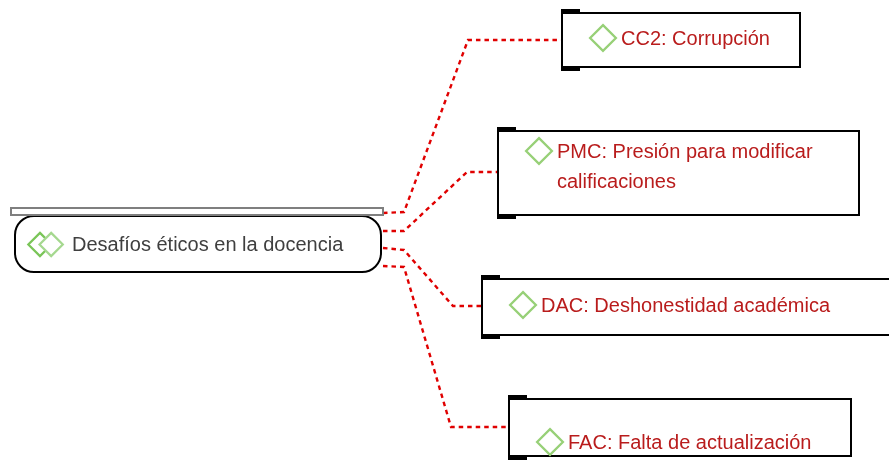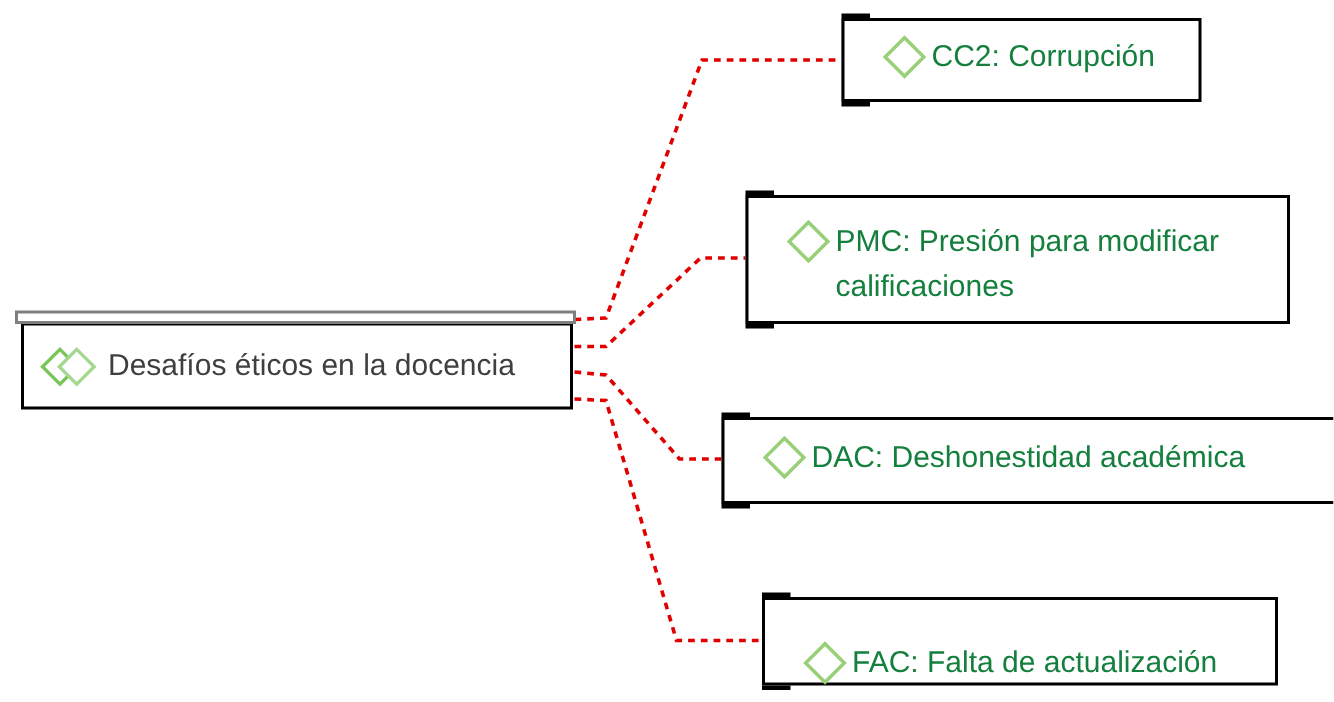--- a/index.html
+++ b/index.html
@@ -11,35 +11,35 @@
   svg.connectors path { fill:none; stroke-width:2.4; stroke-dasharray:4.5 4; stroke-linecap:butt; }
 
   
   .node { position:absolute; z-index:2; }
   .side-bar { position:absolute; left:0; top:0; bottom:0; width:19px; background:#000000; }
   .node-box {
     position:absolute; left:0; right:0; top:3px; bottom:3px;
     background:#ffffff; border:2.5px solid #000000; box-sizing:border-box;
     display:flex; align-items:flex-start; padding:9px 6px 0 24px;
   }
-  .node-box.pad-sm { padding-top:14px; }
+  .node-box.pad-sm { padding-top:4px; }
   .node-box.pad-md { padding-top:10px; }
   .node-box.pad-lg { padding-top:27px; }
   .code-icon { flex:0 0 auto; width:32px; height:32px; margin-top:-1px; }
   .node-label {
-    font-size:20px; line-height:30px; color:#15803d; margin-left:2px;
+    font-size:20px; line-height:30px; color:#b91c1c; margin-left:2px;
     white-space:nowrap;
   }
   .node-label.wrap { white-space:normal; }
 
   
   .root-node { position:absolute; left:14px; top:215px; width:368px; height:58px; z-index:2; }
   .root-box {
     position:absolute; left:0; top:0; right:0; bottom:0;
-    border:2.5px solid #000000; border-radius:0; background:#ffffff;
+    border:2.5px solid #000000; border-radius:20px; background:#ffffff;
     box-sizing:border-box; display:flex; align-items:center; padding:0 6px 0 10px;
   }
   .root-topbar {
     position:absolute; left:10px; top:207px; width:374px; height:9px;
     background:#ffffff; border:2px solid #7f7f7f; box-sizing:border-box; z-index:3;
   }
   .root-icon { flex:0 0 auto; width:40px; height:31px; }
   .root-label { font-size:20px; line-height:26px; color:#3f3f3f; margin-left:6px; white-space:nowrap; }
 </style>
 </head>

